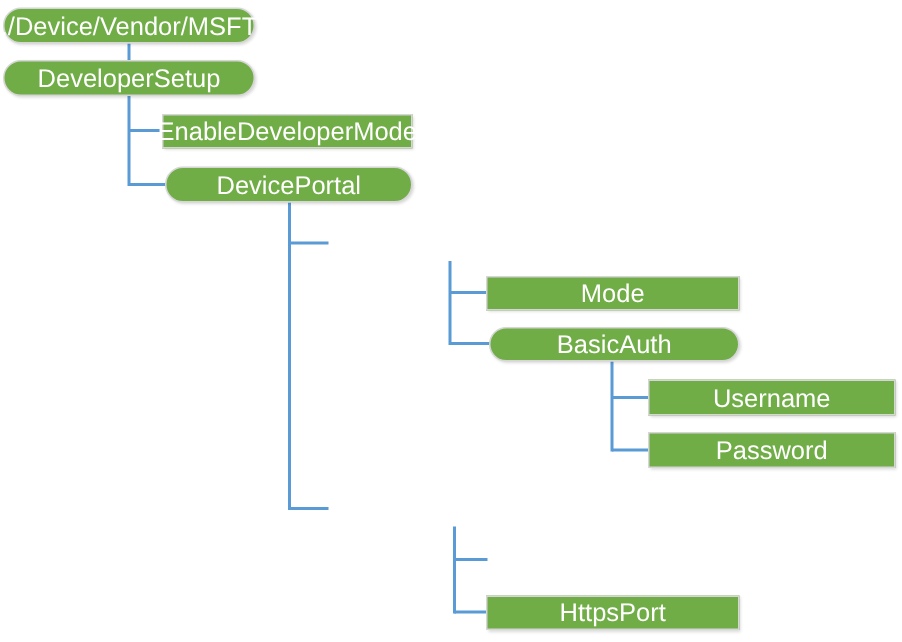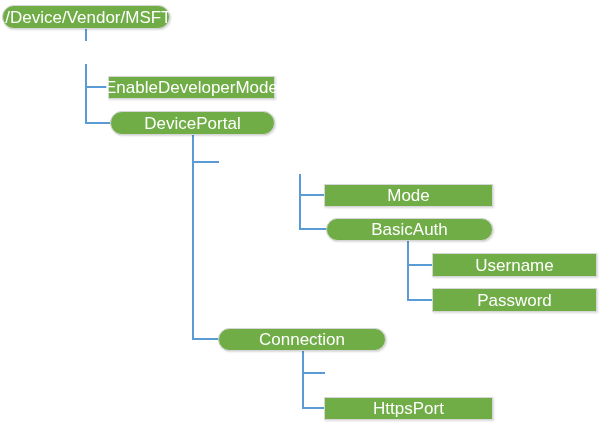--- a/index.html
+++ b/index.html
@@ -59,21 +59,21 @@
     <div class="connector v" style="left: 299px; top: 174px; height: 56px;"></div>
     <div class="connector h" style="left: 300px; top: 194px; width: 25px;"></div>
     <div class="connector h" style="left: 300px; top: 228px; width: 27px;"></div>
     <div class="connector v" style="left: 407px; top: 241px; height: 60px;"></div>
     <div class="connector h" style="left: 408px; top: 264px; width: 25px;"></div>
     <div class="connector h" style="left: 408px; top: 299px; width: 25px;"></div>
     <div class="connector v" style="left: 302px; top: 351px; height: 58px;"></div>
     <div class="connector h" style="left: 303px; top: 372px; width: 22px;"></div>
     <div class="connector h" style="left: 303px; top: 407px; width: 22px;"></div>
     <div class="node pill" style="left: 2px; top: 5px; width: 168px; height: 24px;">./Device/Vendor/MSFT</div>
+    <div class="node pill" style="left: 2px; top: 40px; width: 168px; height: 24px;">DeveloperSetup</div>
     <div class="node rect" style="left: 108px; top: 76px; width: 167px; height: 23px;">EnableDeveloperMode</div>
     <div class="node pill" style="left: 110px; top: 111px; width: 165px; height: 24px;">DevicePortal</div>
     <div class="node rect" style="left: 324px; top: 184px; width: 169px; height: 23px;">Mode</div>
     <div class="node pill" style="left: 326px; top: 218px; width: 167px; height: 23px;">BasicAuth</div>
     <div class="node rect" style="left: 432px; top: 253px; width: 165px; height: 24px; text-align: center;">Username</div>
     <div class="node rect" style="left: 432px; top: 288px; width: 165px; height: 24px;">Password</div>
-    <div class="node pill" style="left: 218px; top: 328px; width: 168px; height: 23px;">Connection</div>
     <div class="node rect" style="left: 324px; top: 397px; width: 169px; height: 23px;">HttpsPort</div>
   </div>
 
 </body></html>

